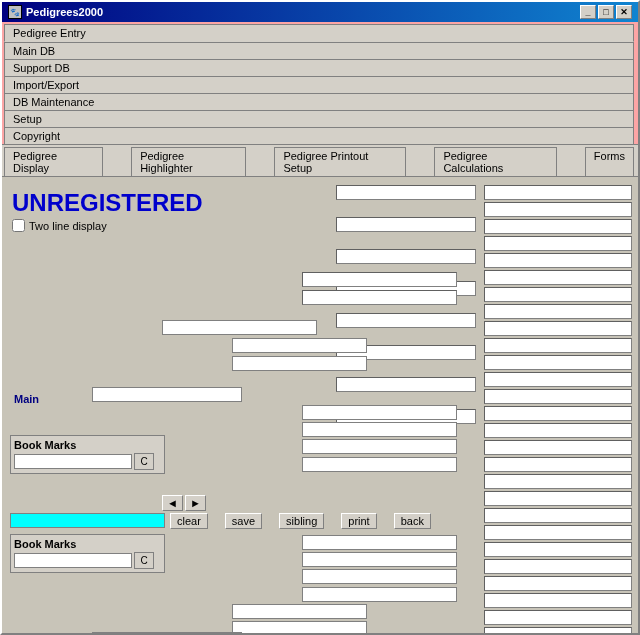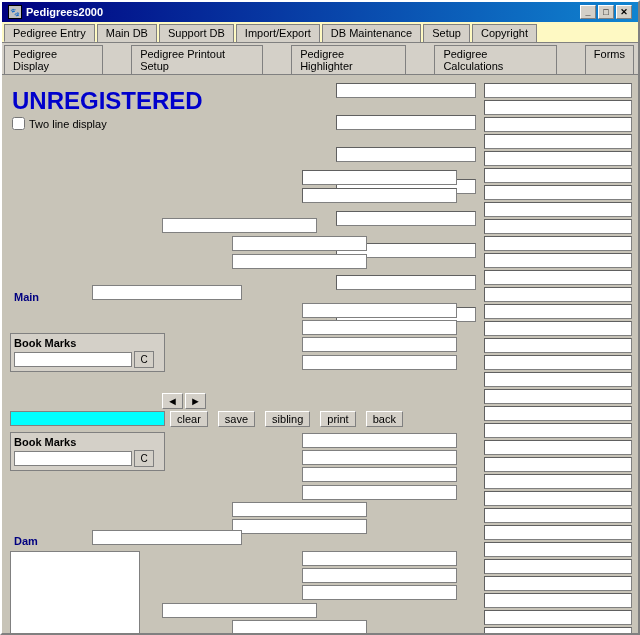--- a/index.html
+++ b/index.html
@@ -58,23 +58,24 @@
       display: flex;
       align-items: center;
       justify-content: center;
       cursor: pointer;
       color: #000;
       font-weight: bold;
     }
 
     .menu-bar {
       display: flex;
-      background: #fef9c3;
+      background: #fca5a5;
       padding: 2px 2px 0;
       border-bottom: 1px solid #808080;
+      flex-direction: column;
     }
 
     .menu-tab {
       padding: 2px 8px;
       border: 1px solid #808080;
       border-bottom: none;
       background: #d4d0c8;
       cursor: pointer;
       font-size: 11px;
       margin-right: 2px;
@@ -185,22 +186,22 @@
     <div class="menu-tab">Main DB</div>
     <div class="menu-tab">Support DB</div>
     <div class="menu-tab">Import/Export</div>
     <div class="menu-tab">DB Maintenance</div>
     <div class="menu-tab">Setup</div>
     <div class="menu-tab">Copyright</div>
   </div>
 
   <div class="sub-menu-bar">
     <div class="sub-tab active">Pedigree Display</div>
+    <div class="sub-tab">Pedigree Highlighter</div>
     <div class="sub-tab">Pedigree Printout Setup</div>
-    <div class="sub-tab">Pedigree Highlighter</div>
     <div class="sub-tab">Pedigree Calculations</div>
     <div class="sub-tab">Forms</div>
   </div>
 
   <div class="main-content">
 
     <div style="position:absolute; top:12px; left:10px; z-index:2;">
       <div class="unregistered-label">UNREGISTERED</div>
       <div class="two-line-check">
         <input type="checkbox" style="">
@@ -284,21 +285,21 @@
       </div>
     </div>
 
     <div style="position:absolute; top:318px; left:160px; display:flex; align-items:center; gap:2px;">
       <button class="nav-btn">◄</button>
       <button class="nav-btn">►</button>
     </div>
 
     <div style="position:absolute; top:336px; left:8px; width:155px; height:15px; background:#00ffff; border:1px solid #808080;"></div>
 
-    <div style="position:absolute; top:336px; left:168px; display:flex; gap:10px;justify-content:center;">
+    <div style="position:absolute; top:336px; left:168px; display:flex; gap:17px;justify-content:center;">
       <button class="action-btn">clear</button>
       <button class="action-btn">save</button>
       <button class="action-btn">sibling</button>
       <button class="action-btn">print</button>
       <button class="action-btn">back</button>
     </div>
 
     <div style="position:absolute; top:357px; left:8px; width:155px; border:1px solid #808080; padding:3px; background:#d4d0c8;">
       <div style="font-weight:bold; font-size:11px; margin-bottom:2px;">Book Marks</div>
       <div style="display:flex; align-items:center; gap:2px;">

